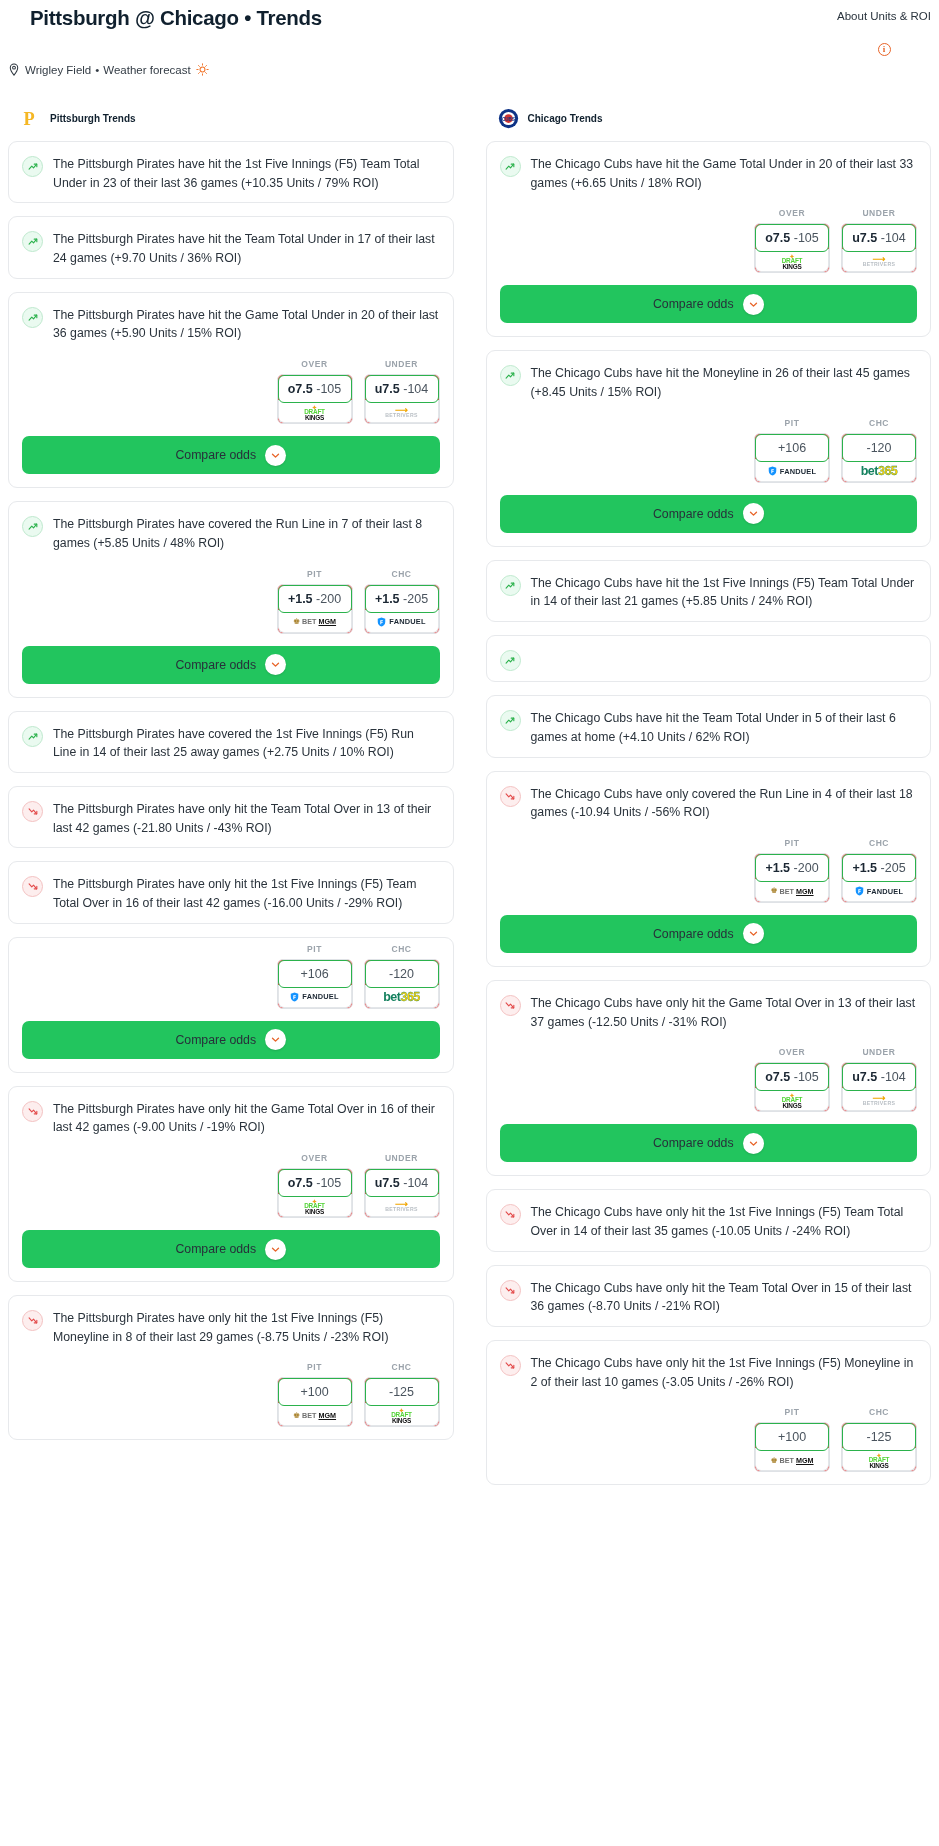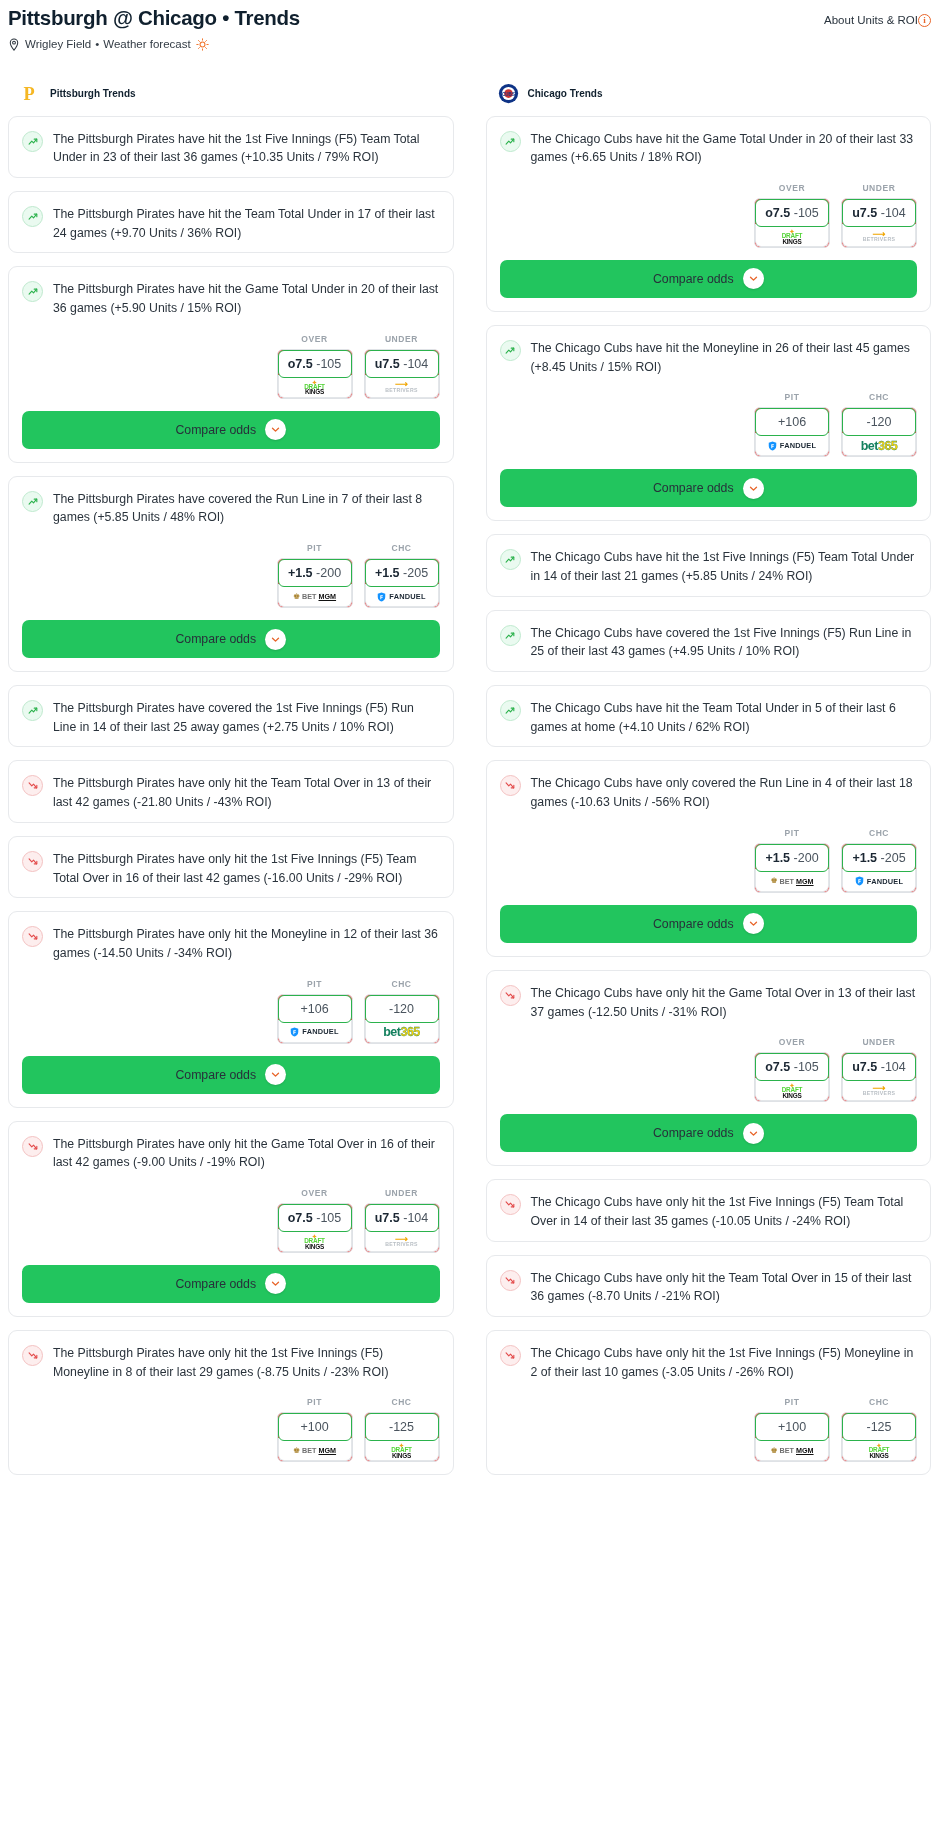--- a/index.html
+++ b/index.html
@@ -10,37 +10,38 @@
     color: #1b2733;
     -webkit-font-smoothing: antialiased;
   }
   body { padding: 0 8px 20px 8px; }
 
   
   .page-header {
     position: relative;
     padding: 6px 0 4px 0;
   }
-  .title-row { display: flex; align-items: center; justify-content: space-between; }
+  .title-row { display: flex; align-items: flex-start; justify-content: space-between; margin-left: 22px; }
   .page-title {
     font-size: 20.5px;
     font-weight: 700;
     letter-spacing: -0.3px;
     line-height: 1.2;
     color: #10202e;
   }
   .about-link {
     display: flex;
     align-items: center;
-    gap: 0;
+    gap: 21px;
     font-size: 11.5px;
     color: #29333d;
     white-space: nowrap;
     padding-top: 4px;
     cursor: pointer;
+    flex-direction: column;
   }
   .info-circle {
     width: 13px; height: 13px;
     border: 1.3px solid #e8652a;
     border-radius: 50%;
     color: #e8652a;
     font-size: 9px;
     font-weight: 700;
     display: flex; align-items: center; justify-content: center;
     line-height: 1;
@@ -388,29 +389,20 @@
           <span class="trend-icon down">
             <svg viewBox="0 0 16 15" width="14" height="13">
               <path d="M3.5 4.5L6.6 7.9l2-1.9 3.6 4.2" fill="none" stroke="#e34b4b" stroke-width="1.3" stroke-linecap="round" stroke-linejoin="round"></path>
               <path d="M9.4 10.2h3v-3" fill="none" stroke="#e34b4b" stroke-width="1.3" stroke-linecap="round" stroke-linejoin="round"></path>
             </svg>
           </span>
           <span class="trend-text">The Pittsburgh Pirates have only hit the 1st Five Innings (F5) Team Total Over in 16 of their last 42 games (-16.00 Units / -29% ROI)</span>
         </div>
       </div>
       <div class="trend-card">
-        <div class="trend-body">
-          <span class="trend-icon down">
-            <svg viewBox="0 0 16 15" width="14" height="13">
-              <path d="M3.5 4.5L6.6 7.9l2-1.9 3.6 4.2" fill="none" stroke="#e34b4b" stroke-width="1.3" stroke-linecap="round" stroke-linejoin="round"></path>
-              <path d="M9.4 10.2h3v-3" fill="none" stroke="#e34b4b" stroke-width="1.3" stroke-linecap="round" stroke-linejoin="round"></path>
-            </svg>
-          </span>
-          <span class="trend-text">The Pittsburgh Pirates have only hit the Moneyline in 12 of their last 36 games (-14.50 Units / -34% ROI)</span>
-        </div>
         <div class="odds-block">
           <div class="odds-col">
             <div class="odds-label">PIT</div>
             <div class="odds-box">
               <div class="odds-value"><span class="num">+106</span></div>
               <div class="book-strip">
                 <span class="bk bk-fd">
                   <svg class="shield" viewBox="0 0 12 13">
                     <path d="M6 0.6L11 2.3v4.1c0 3.2-2.6 5.2-5 6-2.4-.8-5-2.8-5-6V2.3z" fill="#1493ff"></path>
                     <path d="M4.4 4h3.4v1.2H5.7v1h1.9v1.2H5.7v2H4.4z" fill="#fff"></path>
@@ -638,21 +630,20 @@
         </div>
       </div>
       <div class="trend-card">
         <div class="trend-body">
           <span class="trend-icon up">
             <svg viewBox="0 0 16 15" width="14" height="13">
               <path d="M3.5 10.5L6.6 7.1l2 1.9 3.6-4.2" fill="none" stroke="#2bb24c" stroke-width="1.3" stroke-linecap="round" stroke-linejoin="round"></path>
               <path d="M9.4 4.8h3v3" fill="none" stroke="#2bb24c" stroke-width="1.3" stroke-linecap="round" stroke-linejoin="round"></path>
             </svg>
           </span>
-          <span class="trend-text">The Chicago Cubs have covered the 1st Five Innings (F5) Run Line in 25 of their last 43 games (+4.95 Units / 10% ROI)</span>
         </div>
       </div>
       <div class="trend-card">
         <div class="trend-body">
           <span class="trend-icon up">
             <svg viewBox="0 0 16 15" width="14" height="13">
               <path d="M3.5 10.5L6.6 7.1l2 1.9 3.6-4.2" fill="none" stroke="#2bb24c" stroke-width="1.3" stroke-linecap="round" stroke-linejoin="round"></path>
               <path d="M9.4 4.8h3v3" fill="none" stroke="#2bb24c" stroke-width="1.3" stroke-linecap="round" stroke-linejoin="round"></path>
             </svg>
           </span>
@@ -660,21 +651,21 @@
         </div>
       </div>
       <div class="trend-card">
         <div class="trend-body">
           <span class="trend-icon down">
             <svg viewBox="0 0 16 15" width="14" height="13">
               <path d="M3.5 4.5L6.6 7.9l2-1.9 3.6 4.2" fill="none" stroke="#e34b4b" stroke-width="1.3" stroke-linecap="round" stroke-linejoin="round"></path>
               <path d="M9.4 10.2h3v-3" fill="none" stroke="#e34b4b" stroke-width="1.3" stroke-linecap="round" stroke-linejoin="round"></path>
             </svg>
           </span>
-          <span class="trend-text">The Chicago Cubs have only covered the Run Line in 4 of their last 18 games (-10.63 Units / -56% ROI)</span>
+          <span class="trend-text">The Chicago Cubs have only covered the Run Line in 4 of their last 18 games (-10.94 Units / -56% ROI)</span>
         </div>
         <div class="odds-block">
           <div class="odds-col">
             <div class="odds-label">PIT</div>
             <div class="odds-box">
               <div class="odds-value"><span>+1.5</span> <span class="num">-200</span></div>
               <div class="book-strip">
                 <span class="bk bk-mgm">
                   <span class="lion">♚</span>
                   <span class="t1">BET</span>

